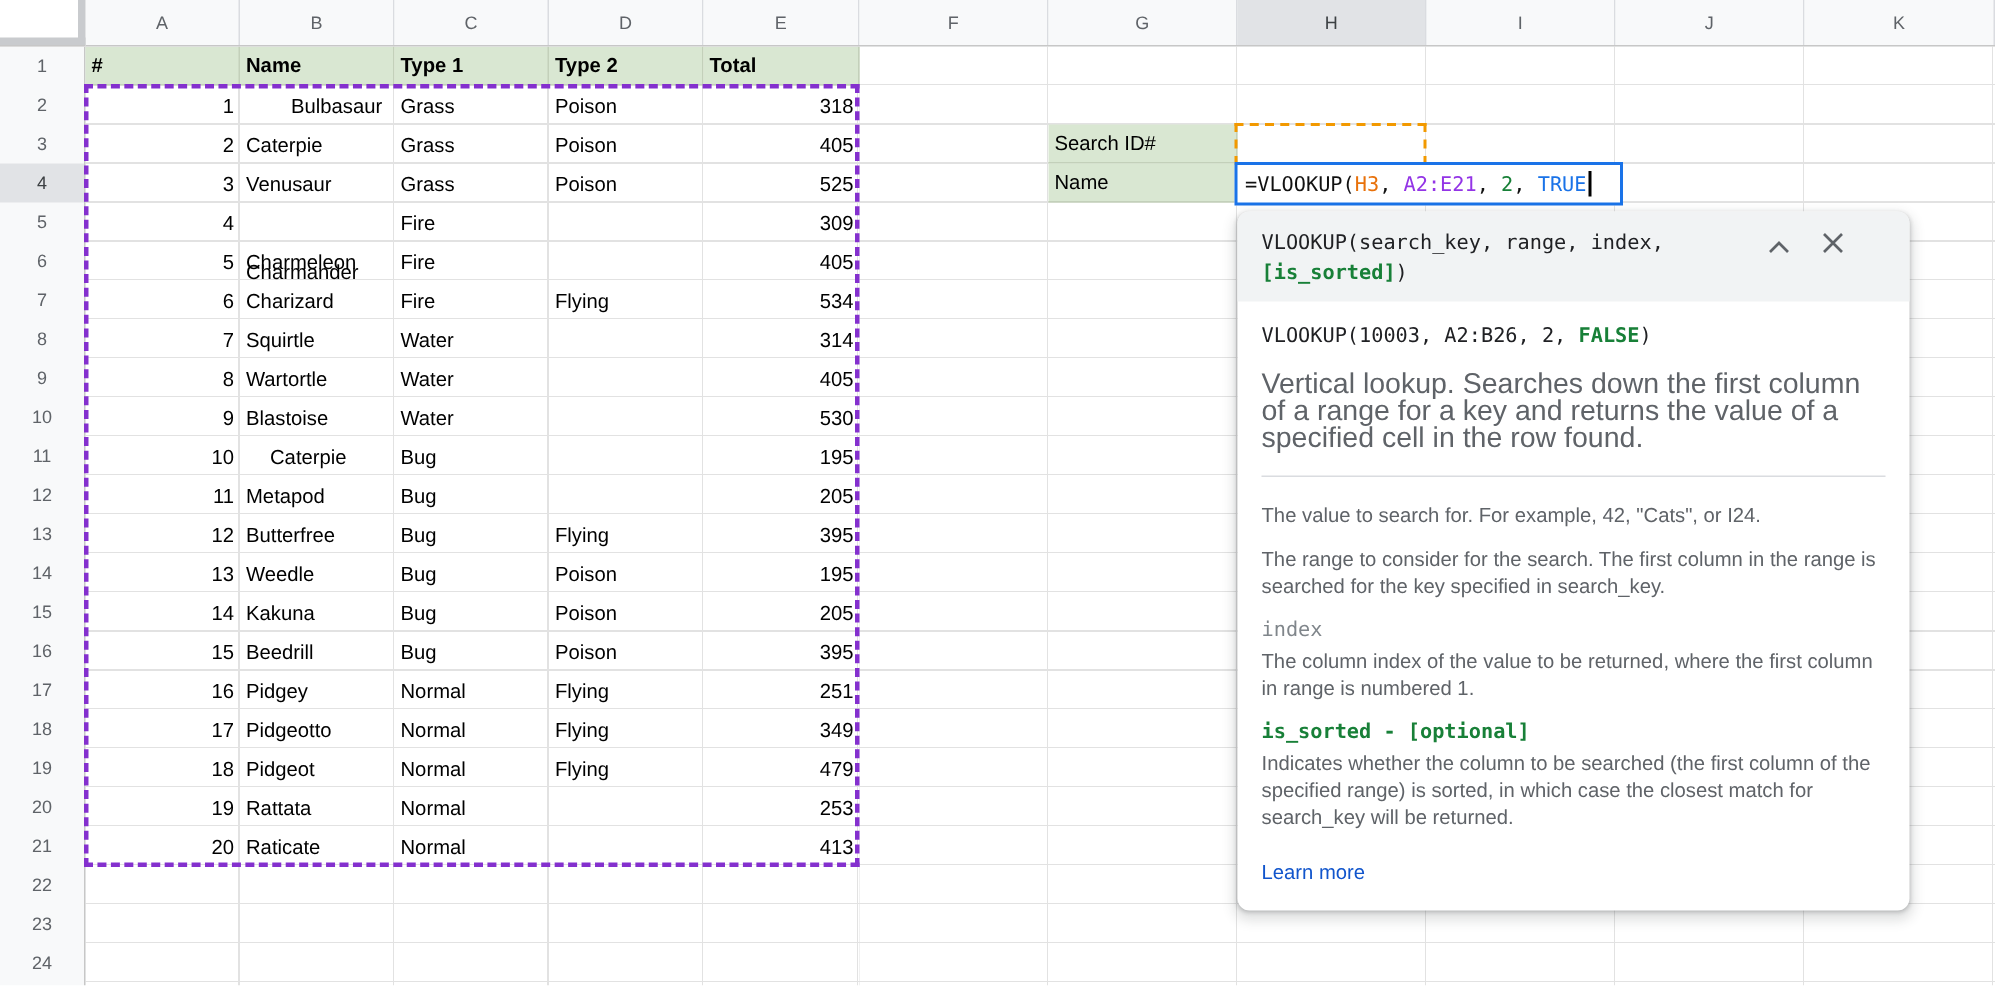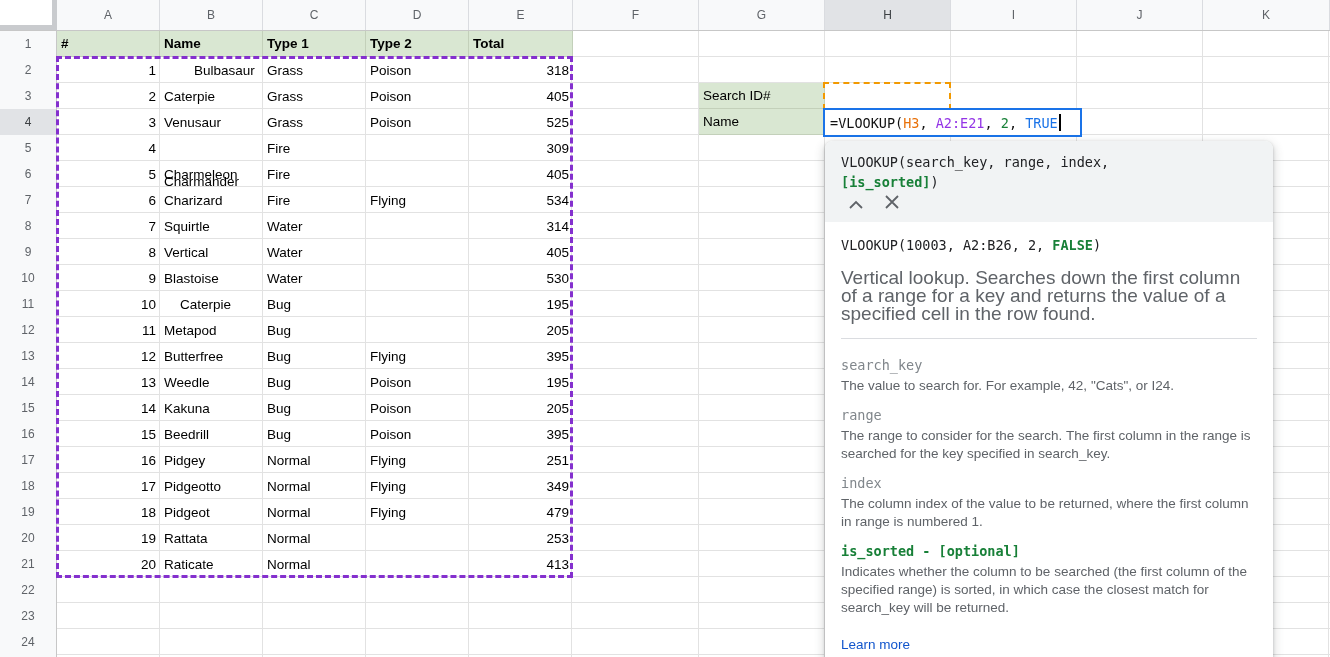--- a/index.html
+++ b/index.html
@@ -52,21 +52,21 @@
   
   #formula-editor { position:absolute; left:823px; top:108px; width:259px; height:29px; background:#fff;
     border:2px solid #1a73e8; z-index:6; display:flex; align-items:center; padding-left:5px;
     font-family:"DejaVu Sans Mono","Liberation Mono",monospace; font-size:13.5px; color:#111; white-space:pre; }
   #caret { display:inline-block; width:0; height:17px; border-left:2px solid #000; margin-left:1px; }
 
   
   #help-popup { position:absolute; left:825px; top:141px; width:448px; z-index:7;
     background:#fff; border-radius:8px; box-shadow:0 1px 3px rgba(60,64,67,.3), 0 4px 8px 3px rgba(60,64,67,.15); }
   #popup-header { background:#f1f3f4; border-radius:8px 8px 0 0; padding:11px 16px 9px 16px;
-    display:flex; align-items:flex-start;flex-direction:column; }
+    display:flex; align-items:flex-start; }
   #signature { font-family:"DejaVu Sans Mono","Liberation Mono",monospace; font-size:13.5px; line-height:20px;
     color:#202124; max-width:330px; flex:1; }
   .tok-green { color:#188038; font-weight:700; }
   #popup-header-icons { display:flex; align-items:center; gap:22px; padding-top:3px; margin-left:8px; }
   #popup-header-icons svg { cursor:pointer; }
 
   #popup-body { padding:14px 16px 16px 16px; }
   .section-label { font-size:10.5px; font-weight:700; letter-spacing:.8px; color:#9aa0a6; margin-bottom:3px; }
   .code-line { font-family:"DejaVu Sans Mono","Liberation Mono",monospace; font-size:13.5px; line-height:19px;
     color:#202124; margin-bottom:14px; white-space:pre; }
@@ -160,21 +160,21 @@
       <div class="cell right" style="left: 57px; top: 187px; width: 103px; height: 26px;">6</div>
       <div class="cell left" style="left: 160px; top: 187px; width: 103px; height: 26px;">Charizard</div>
       <div class="cell left" style="left: 263px; top: 187px; width: 103px; height: 26px;">Fire</div>
       <div class="cell left" style="left: 366px; top: 187px; width: 103px; height: 26px;">Flying</div>
       <div class="cell right" style="left: 469px; top: 187px; width: 104px; height: 26px;">534</div>
       <div class="cell right" style="left: 57px; top: 213px; width: 103px; height: 26px;">7</div>
       <div class="cell left" style="left: 160px; top: 213px; width: 103px; height: 26px;">Squirtle</div>
       <div class="cell left" style="left: 263px; top: 213px; width: 103px; height: 26px;">Water</div>
       <div class="cell right" style="left: 469px; top: 213px; width: 104px; height: 26px;">314</div>
       <div class="cell right" style="left: 57px; top: 239px; width: 103px; height: 26px;">8</div>
-      <div class="cell left" style="left: 160px; top: 239px; width: 103px; height: 26px;">Vertical</div>
+      <div class="cell left" style="left: 160px; top: 239px; width: 103px; height: 26px;">Wartortle</div>
       <div class="cell left" style="left: 263px; top: 239px; width: 103px; height: 26px;">Water</div>
       <div class="cell right" style="left: 469px; top: 239px; width: 104px; height: 26px;">405</div>
       <div class="cell right" style="left: 57px; top: 265px; width: 103px; height: 26px;">9</div>
       <div class="cell left" style="left: 160px; top: 265px; width: 103px; height: 26px;">Blastoise</div>
       <div class="cell left" style="left: 263px; top: 265px; width: 103px; height: 26px;">Water</div>
       <div class="cell right" style="left: 469px; top: 265px; width: 104px; height: 26px;">530</div>
       <div class="cell right" style="left: 57px; top: 291px; width: 103px; height: 26px;">10</div>
       <div class="cell left" style="left: 160px; top: 291px; width: 103px; height: 26px; margin-left: 16px;">Caterpie</div>
       <div class="cell left" style="left: 263px; top: 291px; width: 103px; height: 26px;">Bug</div>
       <div class="cell right" style="left: 469px; top: 291px; width: 104px; height: 26px;">195</div>
@@ -251,25 +251,23 @@
             </svg>
         </span>
       </div>
     </div>
     <div id="popup-body">
       <div class="code-line"><span>VLOOKUP(10003, A2:B26, 2, </span><span class="tok-green">FALSE</span><span>)</span></div>
       <div id="about-text">Vertical lookup. Searches down the first column of a range for a key and returns the value of a specified cell in the row found.</div>
       <hr id="popup-divider">
       <div id="params">
           <div class="param">
-            <div class="param-name">search_key</div>
             <div class="param-desc">The value to search for. For example, 42, "Cats", or I24.</div>
           </div>
           <div class="param">
-            <div class="param-name">range</div>
             <div class="param-desc">The range to consider for the search. The first column in the range is searched for the key specified in search_key.</div>
           </div>
           <div class="param">
             <div class="param-name">index</div>
             <div class="param-desc">The column index of the value to be returned, where the first column in range is numbered 1.</div>
           </div>
           <div class="param">
             <div class="param-name green">is_sorted - [optional]</div>
             <div class="param-desc">Indicates whether the column to be searched (the first column of the specified range) is sorted, in which case the closest match for search_key will be returned.</div>
           </div>

